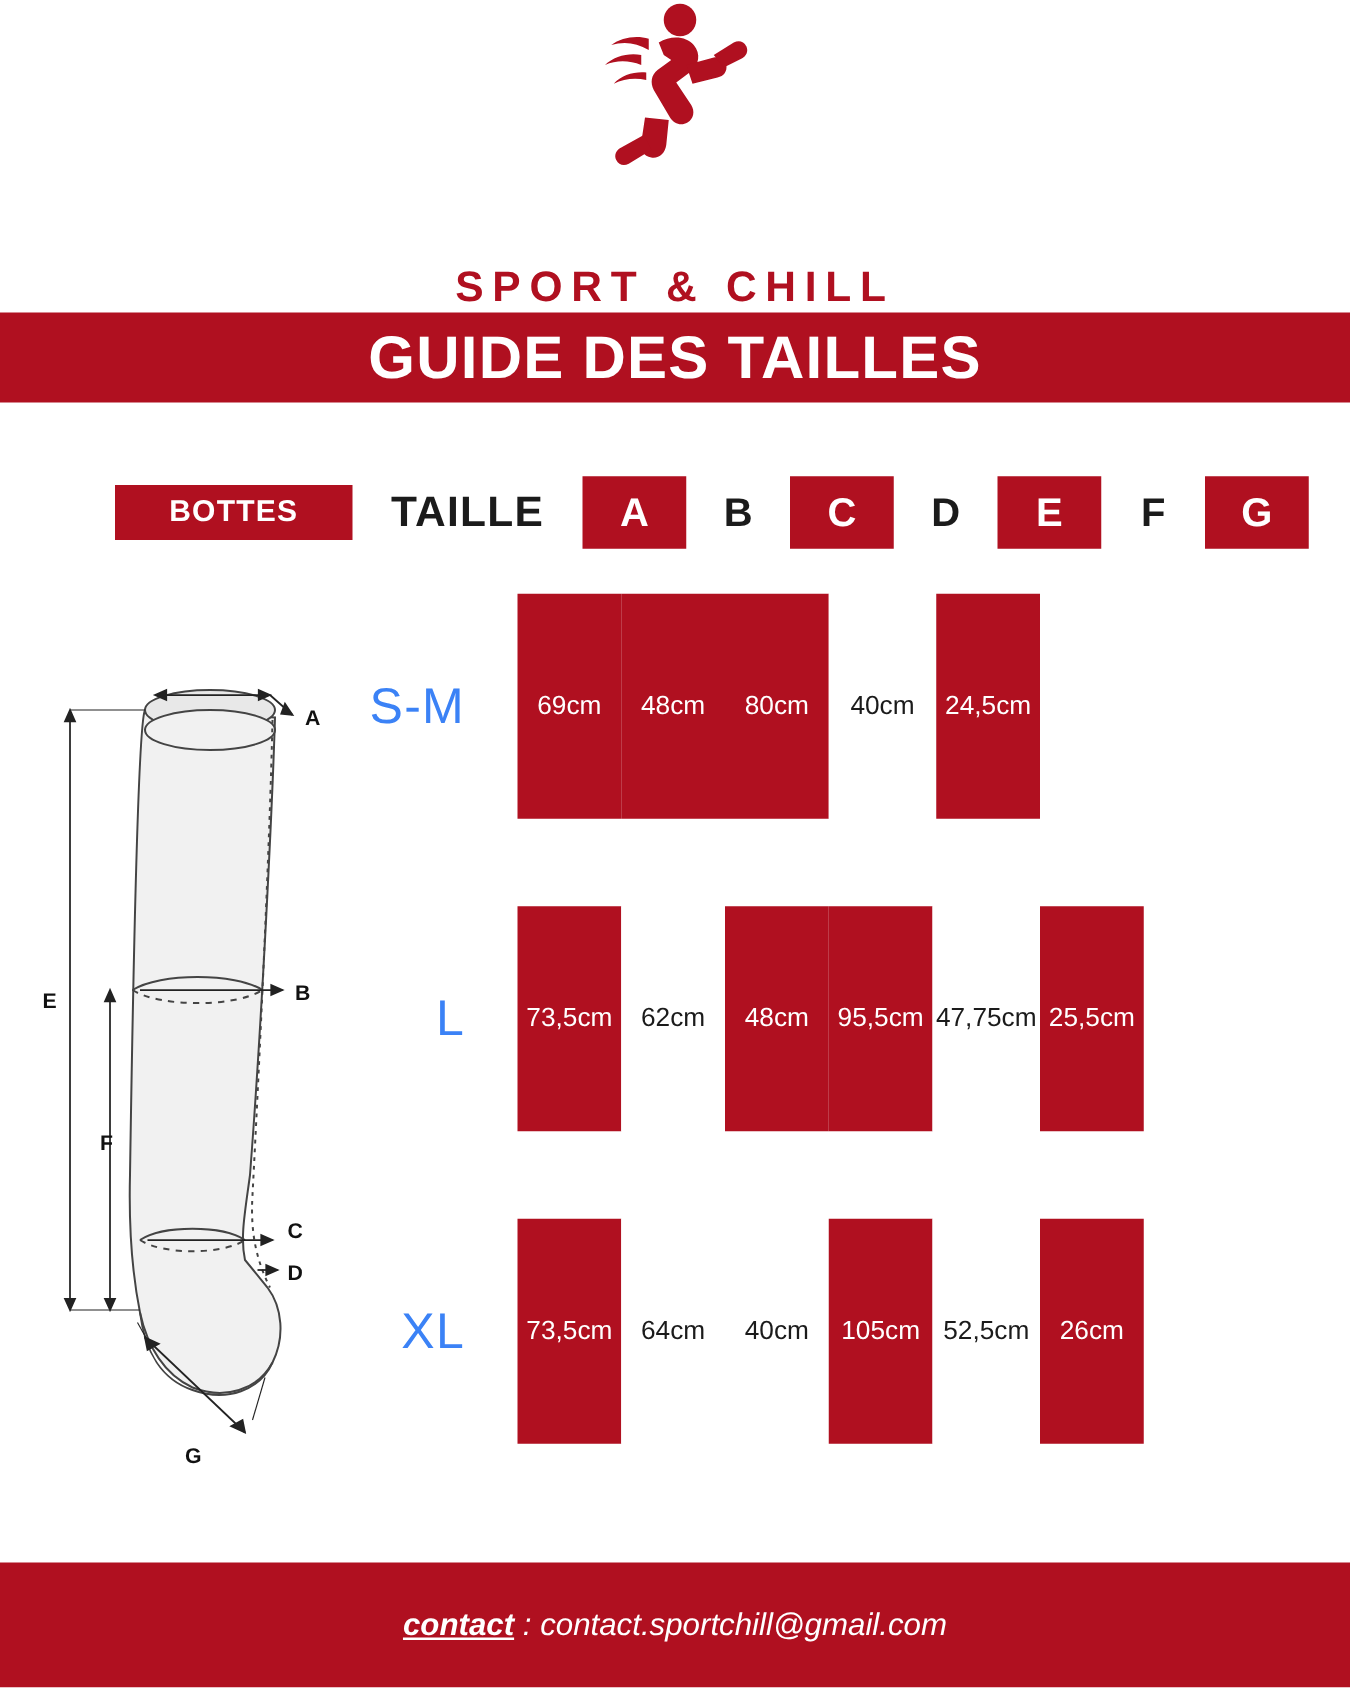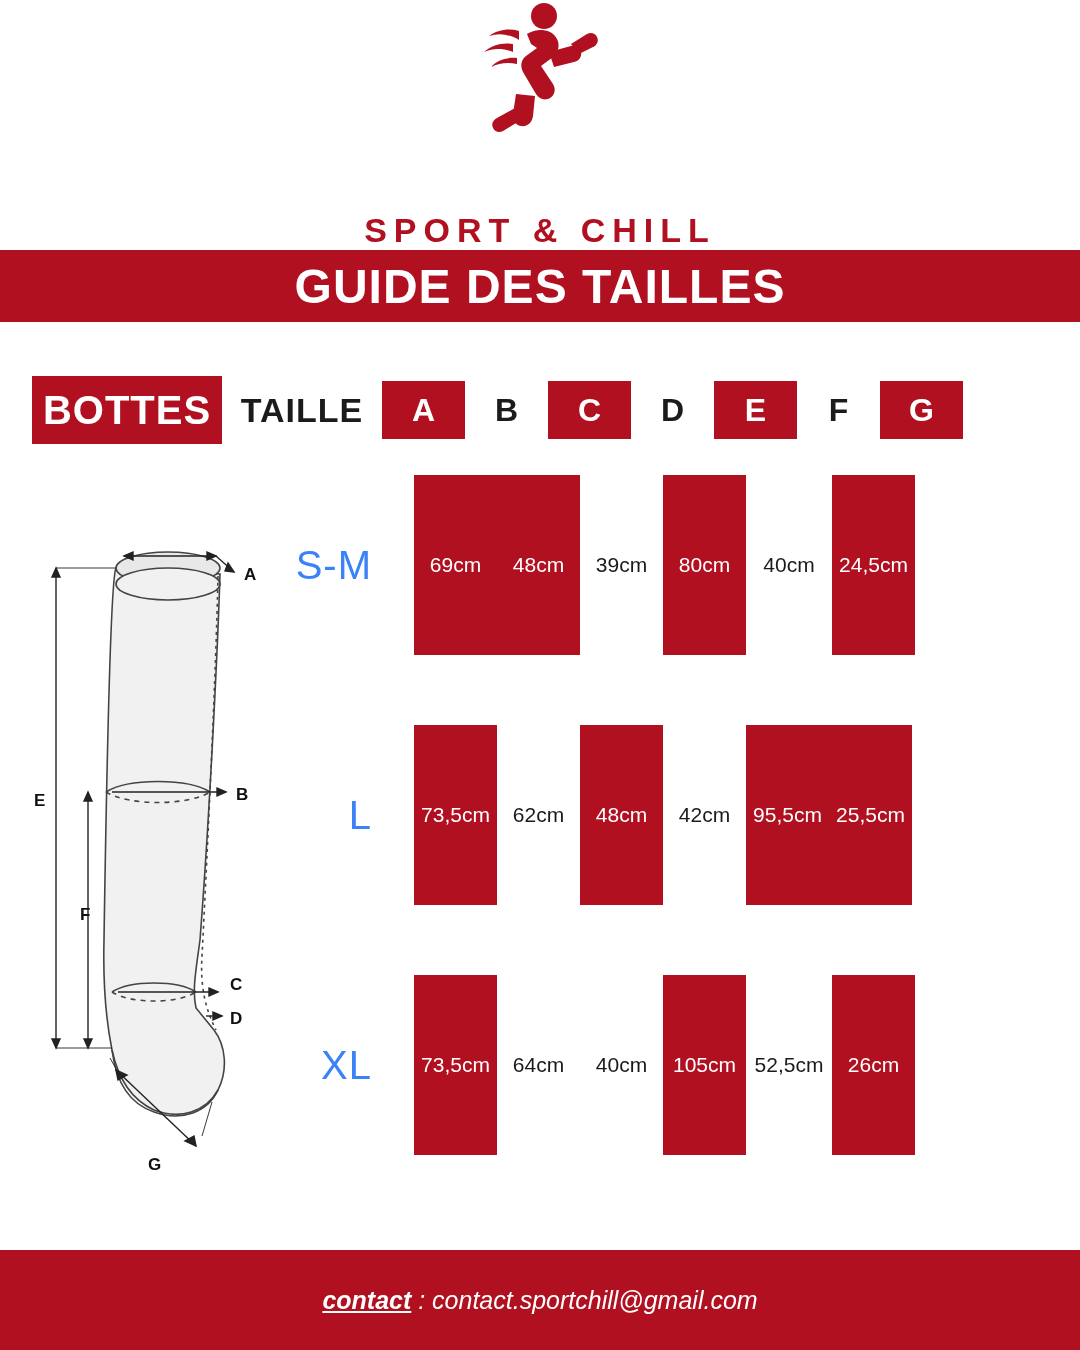--- a/index.html
+++ b/index.html
@@ -72,28 +72,28 @@
     align-items: center;
     justify-content: center;
     box-sizing: border-box;
   }
   .chip {
     background: #b01020;
     color: #ffffff;
   }
   .label-bottes {
     width: 190px;
-    margin-left: 32px;
-    height: 68px;
-    font-size: 40px;
+    margin-left: 92px;
+    height: 44px;
+    font-size: 24px;
     font-weight: bold;
     letter-spacing: 1px;
   }
   .label-taille {
-    width: 160px;
+    width: 184px;
     height: 58px;
     font-size: 34px;
     font-weight: bold;
     color: #1b1b1b;
     letter-spacing: 1px;
   }
   .head-col {
     width: 83px;
     height: 58px;
     font-size: 32px;
@@ -220,23 +220,20 @@
 
   <div class="body-row">
     <div class="size-name">S-M</div>
     <div class="val-col">
         <div class="bar red">69cm</div>
       </div>
     <div class="val-col">
         <div class="bar red">48cm</div>
       </div>
     <div class="val-col">
-        <div class="bar white">39cm</div>
-      </div>
-    <div class="val-col">
         <div class="bar red">80cm</div>
       </div>
     <div class="val-col wide">
         <div class="bar white">40cm</div>
       </div>
     <div class="val-col">
         <div class="bar red">24,5cm</div>
       </div>
   </div>
 
@@ -245,24 +242,24 @@
     <div class="val-col">
         <div class="bar red">73,5cm</div>
       </div>
     <div class="val-col">
         <div class="bar white">62cm</div>
       </div>
     <div class="val-col">
         <div class="bar red">48cm</div>
       </div>
     <div class="val-col">
-        <div class="bar white">42cm</div>
-      </div>
-    <div class="val-col">
         <div class="bar red">95,5cm</div>
+      </div>
+    <div class="val-col wide">
+        <div class="bar white">47,75cm</div>
       </div>
     <div class="val-col">
         <div class="bar red">25,5cm</div>
       </div>
   </div>
 
   <div class="body-row">
     <div class="size-name">XL</div>
     <div class="val-col">
         <div class="bar red">73,5cm</div>

